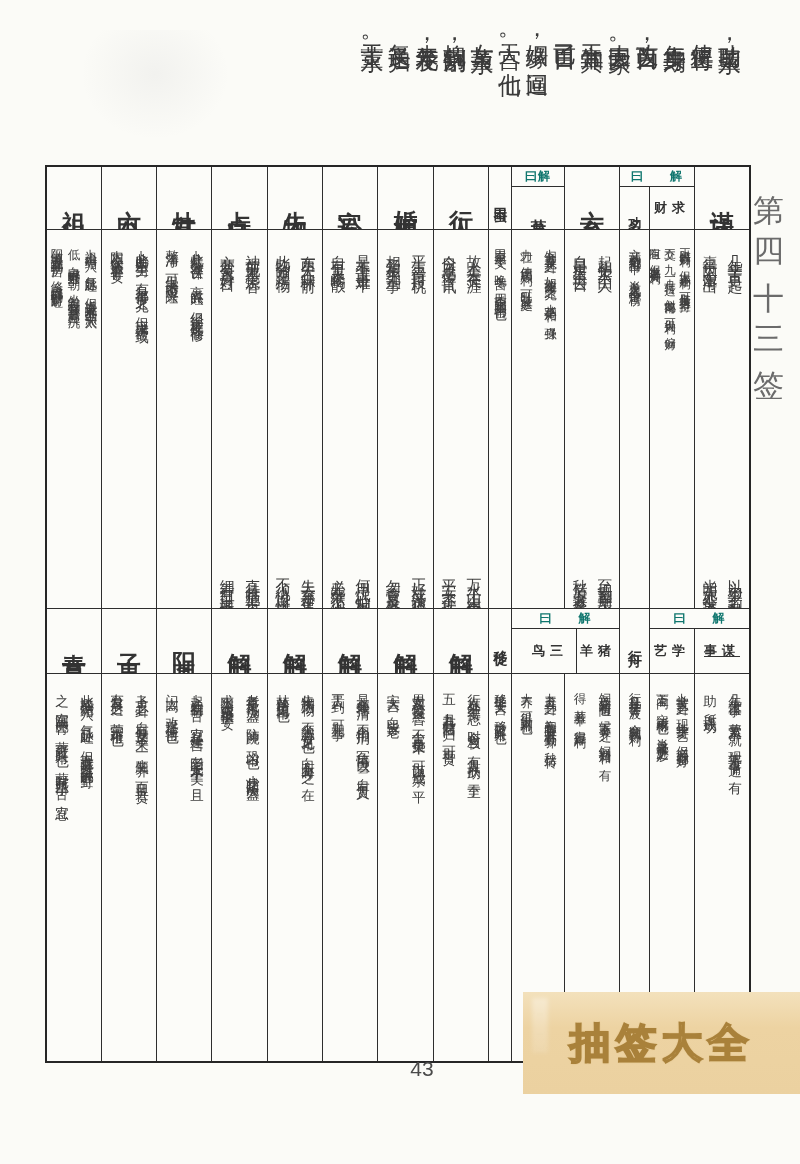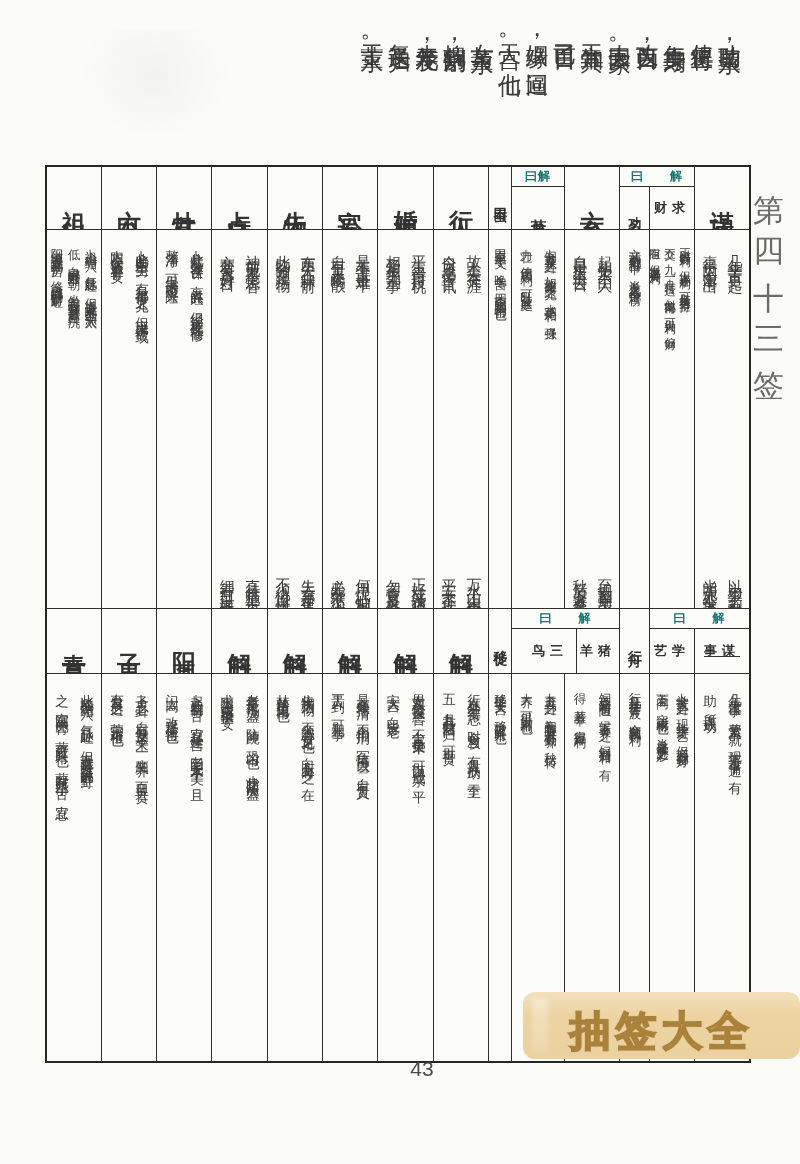--- a/index.html
+++ b/index.html
@@ -45,23 +45,23 @@
   .center{justify-content:center;}
   .poem{padding:13px 2px;}
   .poem .vl{letter-spacing:4px;font-size:15px;}
   .f13 .vl{font-size:13.5px;}
   .f12 .vl{font-size:12.5px;letter-spacing:2px;}
   .f11 .vl{font-size:11.5px;letter-spacing:1.5px;}
   
   .pageno{position:absolute;top:1057px;left:22px;width:800px;text-align:center;
           font-size:21px;color:#4a4a4a;font-family:"Liberation Sans","DejaVu Sans",sans-serif;}
   
-  .wm{position:absolute;left:523px;top:992px;width:277px;height:67px;z-index:6;
+  .wm{position:absolute;left:523px;top:992px;width:277px;height:102px;z-index:6;
       background:linear-gradient(180deg,#f3e1bc 0%,#edd3a2 35%,#ebd1a0 100%);
-      display:flex;align-items:flex-end;justify-content:center;border-radius:12px;}
+      display:flex;align-items:center;justify-content:center;}
   .wm-text{font-size:41px;font-weight:bold;letter-spacing:5px;color:#eac98a;
       -webkit-text-stroke:1.7px #a9813a;text-shadow:0 0 2px #bb9148;}
   .wm-ghost{position:absolute;left:9px;top:6px;width:16px;height:55px;
       background:linear-gradient(rgba(255,255,255,0.35),rgba(255,255,255,0.12));filter:blur(2px);}
 </style>
 </head>
 <body>
 
 <div class="page">
 

